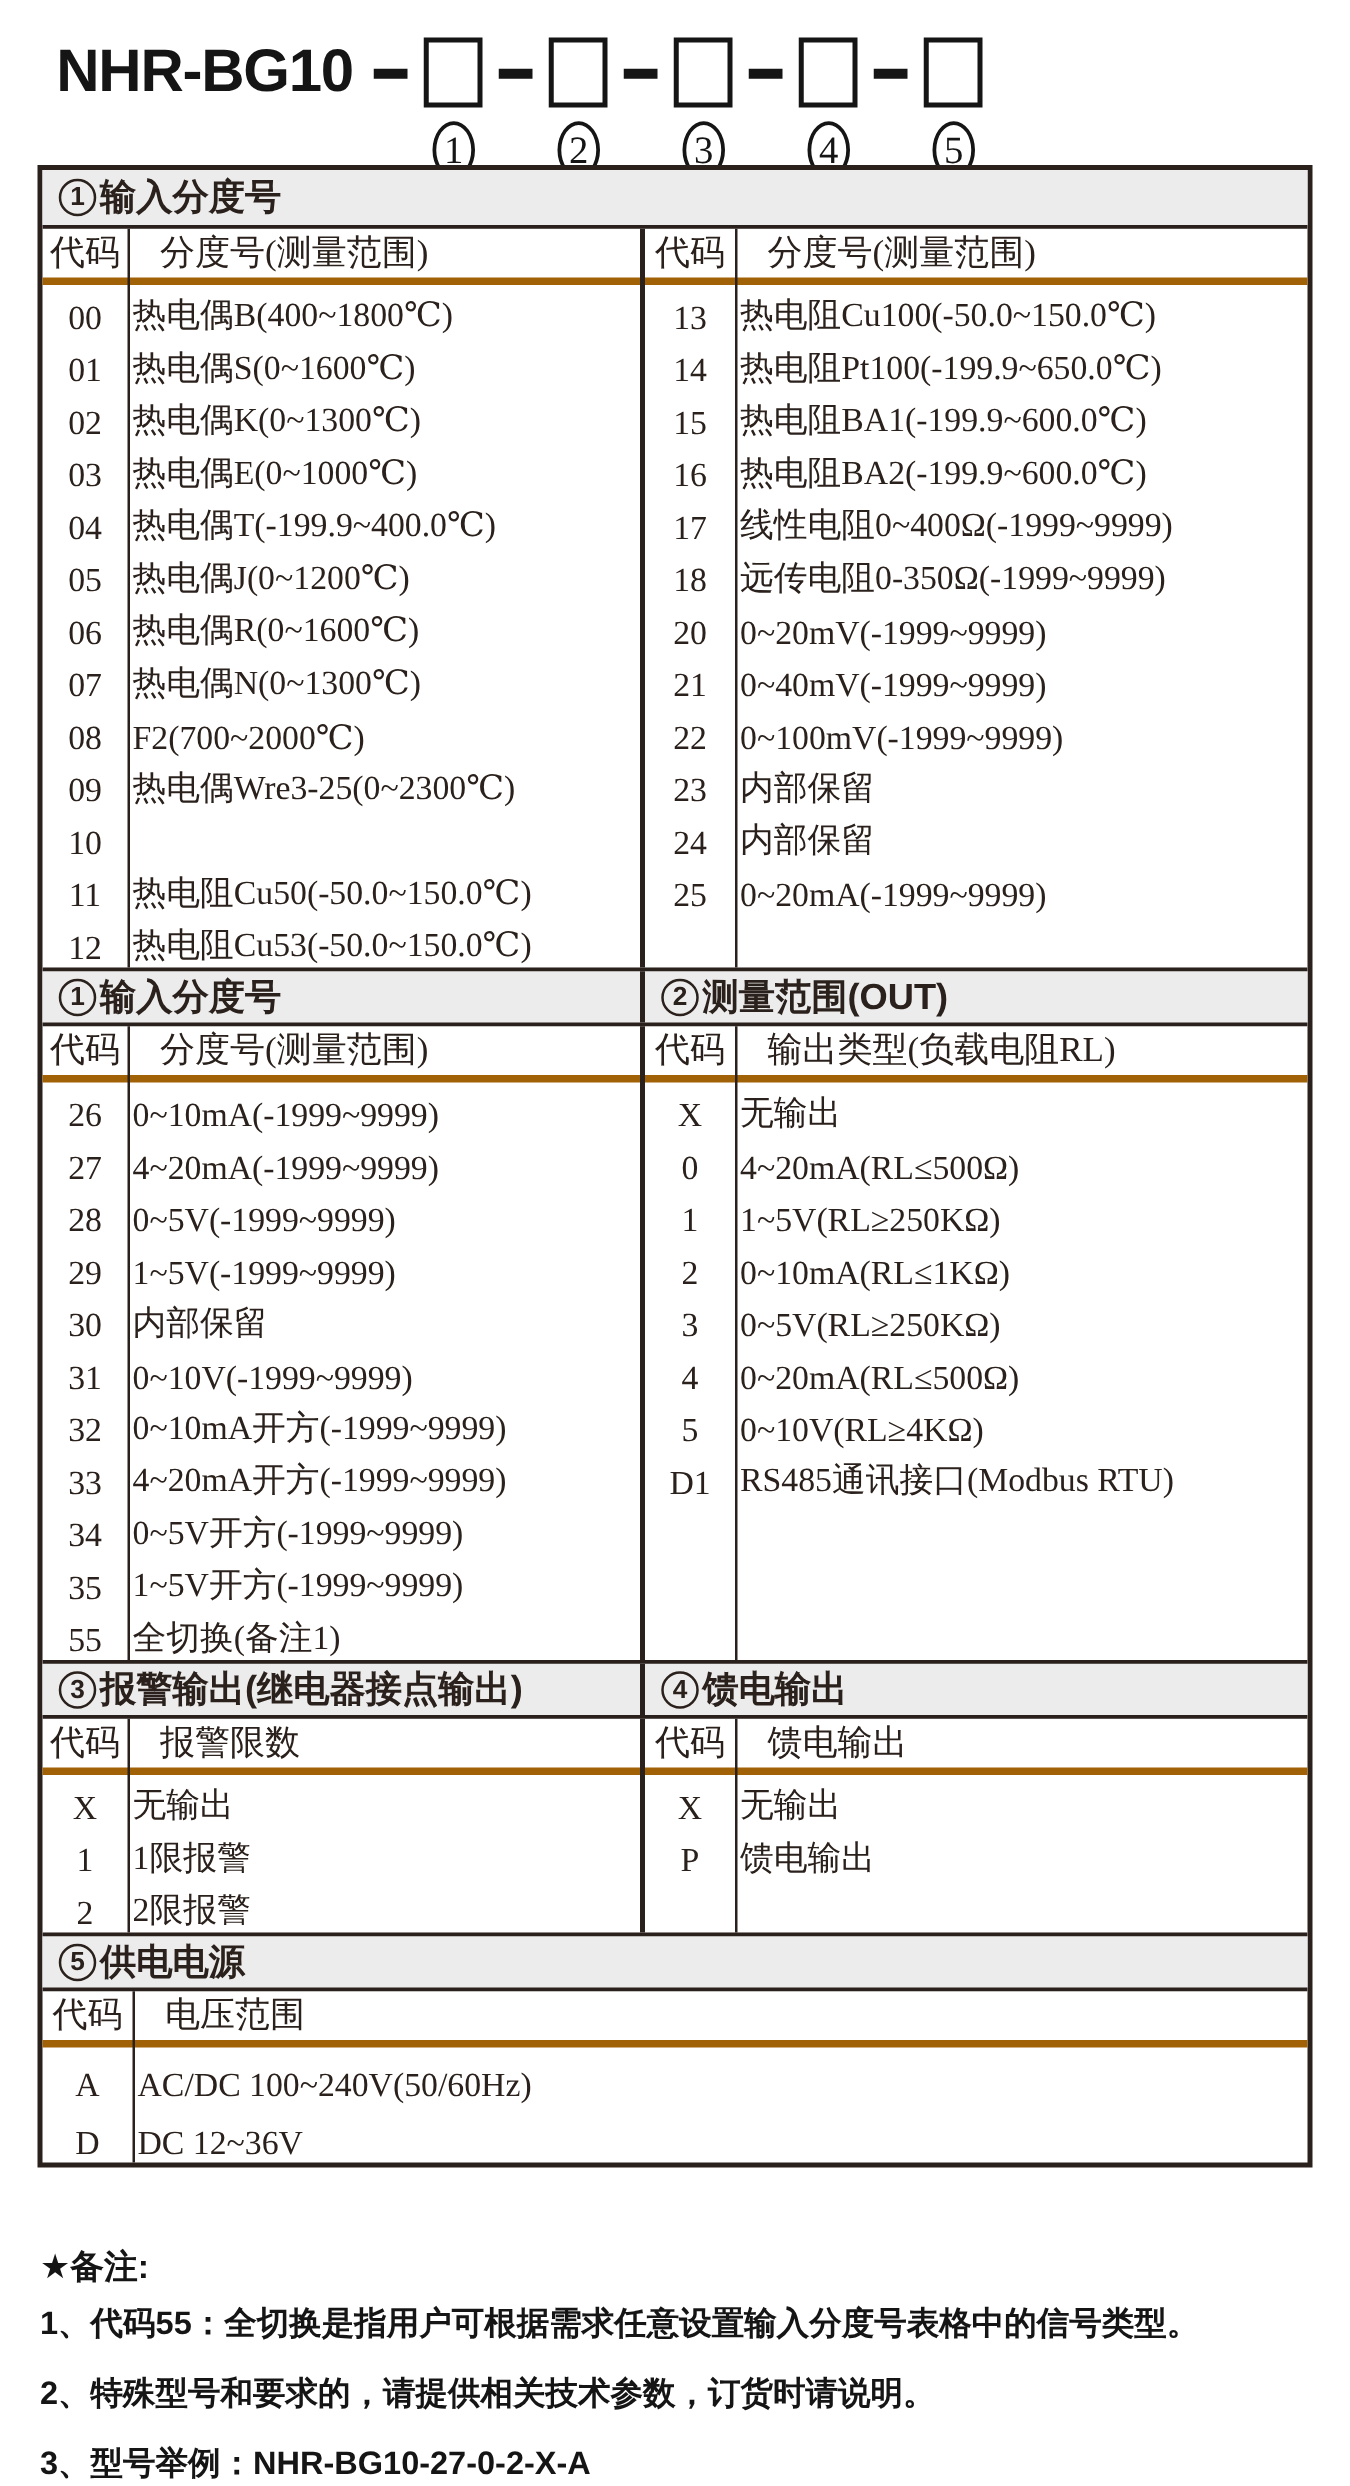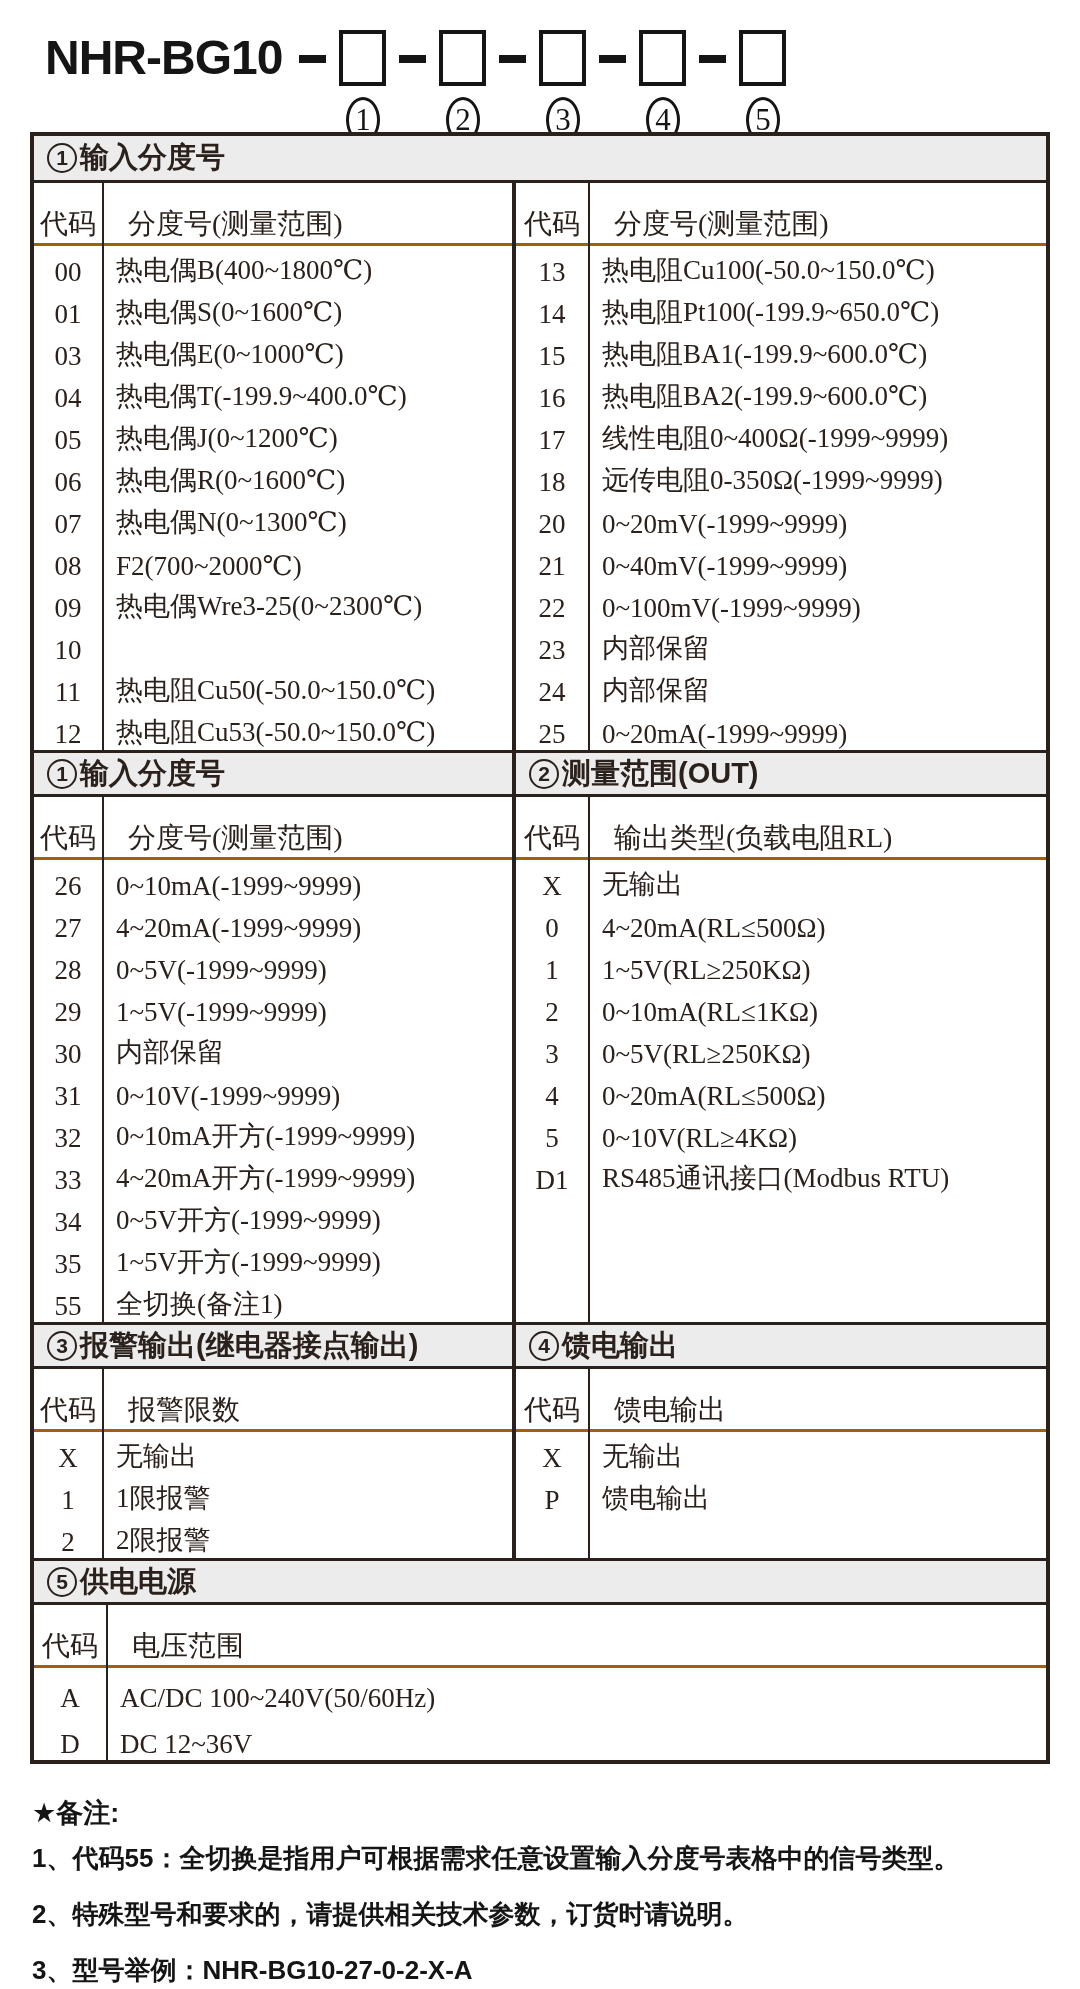--- a/index.html
+++ b/index.html
@@ -76,31 +76,31 @@
   .half.full  { width:100%; }
   .half::after {
     content:""; position:absolute; top:0; bottom:0; width:2px;
     background:#2b211c;
   }
   .half.left::after  { left:68px; }
   .half.right::after { left:72px; }
   .half.full::after  { left:72px; }
 
   .colhead {
-    display:flex; align-items:flex-end; height:63px;
-    border-bottom:3px solid #a16207;
+    display:flex; align-items:flex-start; height:45px;
+    border-bottom:6px solid #a16207;
     font-size:28px;
   }
   .row { display:flex; align-items:flex-end; height:42px; font-size:27px; }
   .s5 .row { height:46px; }
   .cell.code { flex:0 0 auto; text-align:center; }
   .half.left  .cell.code { width:68px; }
   .half.right .cell.code { width:72px; }
   .half.full  .cell.code { width:72px; }
-  .cell.desc { flex:1; padding-left:14px; white-space:nowrap; overflow:hidden; }
+  .cell.desc { flex:1; padding-left:4px; white-space:nowrap; overflow:hidden; }
   .colhead .cell.desc { padding-left:26px; }
 
   
   .notes {
     position:absolute; left:32px; top:1795px; width:1020px;
     font-family:"Liberation Sans","DejaVu Sans",sans-serif;
     font-weight:bold; color:#151515;
   }
   .notes-title { font-size:27px; margin-bottom:10px; }
   .note-item { font-size:26px; margin-bottom:21px; white-space:nowrap; }
@@ -156,20 +156,24 @@
 
       <div class="row">
           <div class="cell code">00</div>
           <div class="cell desc">热电偶B(400~1800℃)</div>
         </div>
           <div class="row">
           <div class="cell code">01</div>
           <div class="cell desc">热电偶S(0~1600℃)</div>
         </div>
           <div class="row">
+          <div class="cell code">02</div>
+          <div class="cell desc">热电偶K(0~1300℃)</div>
+        </div>
+          <div class="row">
           <div class="cell code">03</div>
           <div class="cell desc">热电偶E(0~1000℃)</div>
         </div>
           <div class="row">
           <div class="cell code">04</div>
           <div class="cell desc">热电偶T(-199.9~400.0℃)</div>
         </div>
           <div class="row">
           <div class="cell code">05</div>
           <div class="cell desc">热电偶J(0~1200℃)</div>

